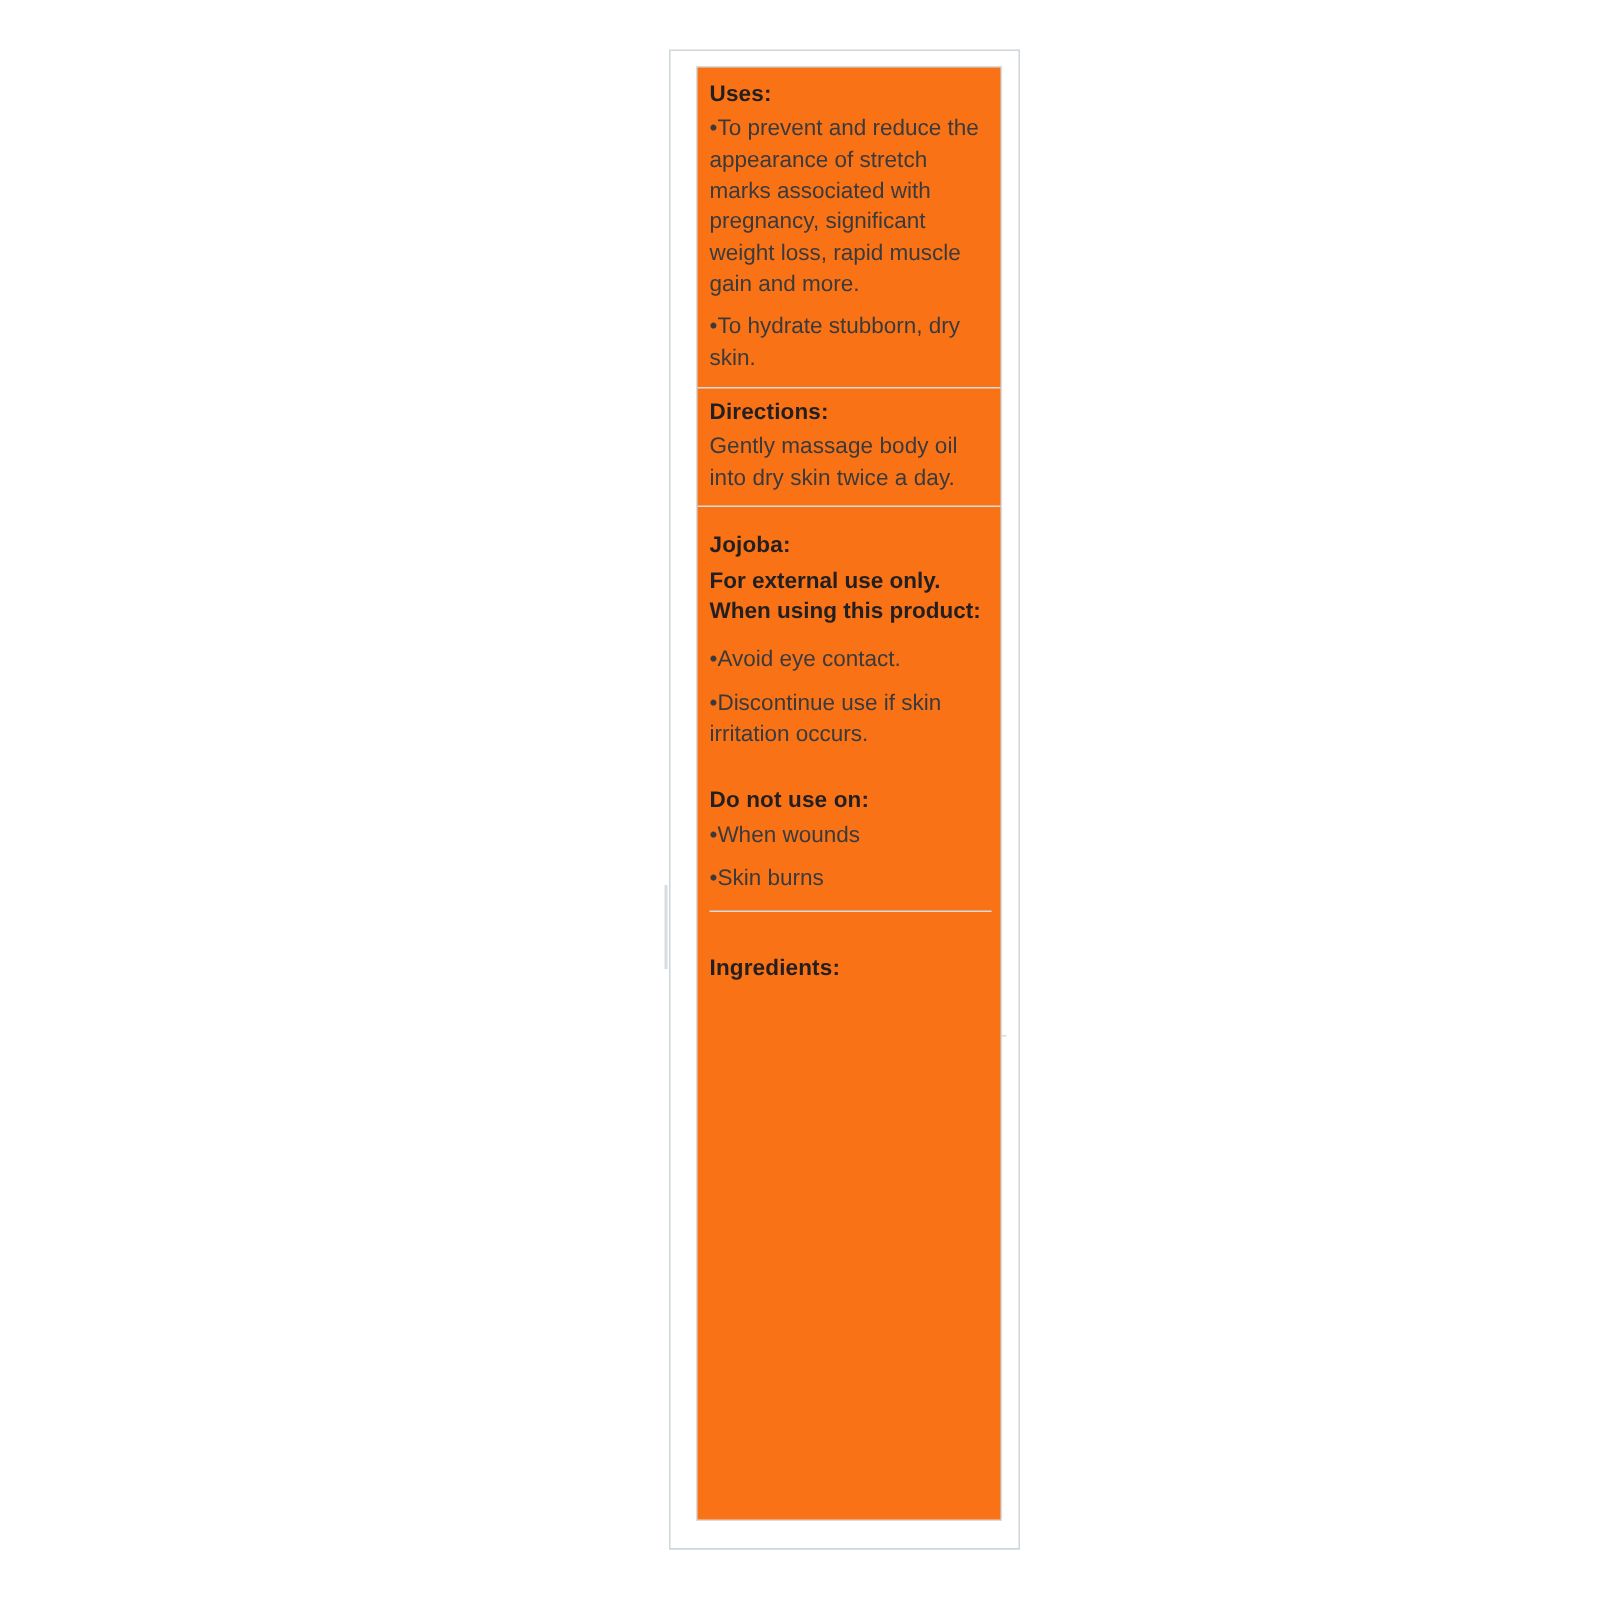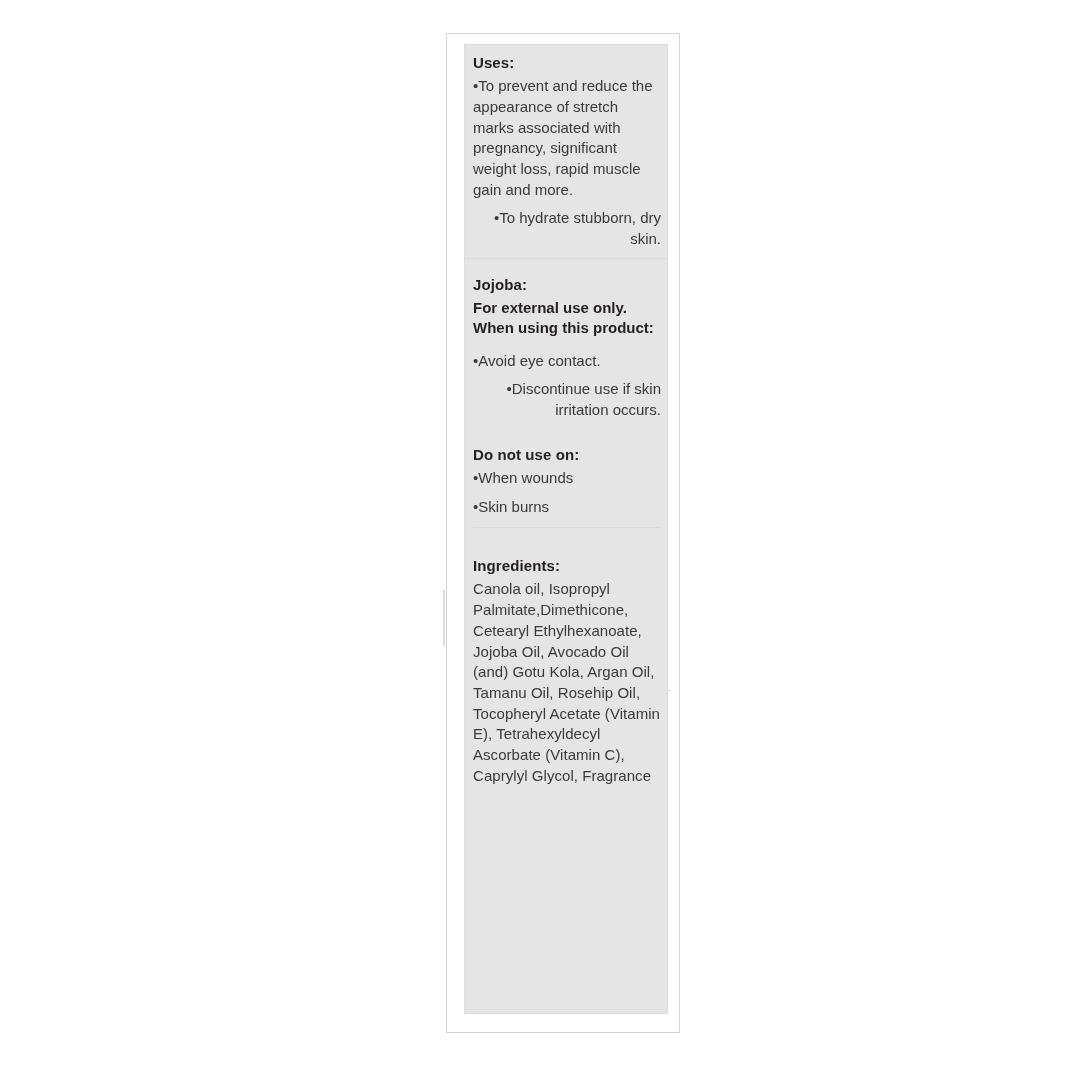--- a/index.html
+++ b/index.html
@@ -56,21 +56,21 @@
     width: 2px;
   }
 
   
   .panel {
     position: absolute;
     left: 464px;
     top: 44px;
     width: 204px;
     height: 970px;
-    background: #e5e5e5;
+    background: #f97316;
     border: 1px solid #d9dde0;
     box-sizing: border-box;
     padding: 0;
   }
 
   .section {
     padding: 6px 6px 8px 8px;
     box-sizing: border-box;
   }
   .section.bordered {
@@ -101,21 +101,21 @@
     margin: 0;
     letter-spacing: 0.05px;
   }
 
   .bullet {
     font-size: 15px;
     color: #3a3a3c;
     line-height: 1.38;
     margin: 0 0 8px 0;
   }
-  .bullet:last-child { margin-bottom: 0; text-align: right; }
+  .bullet:last-child { margin-bottom: 0; }
 
   .divider-thin {
     height: 1px;
     background: #d9dde0;
     margin: 10px 0 0 0;
   }
 
   .spacer-sm { height: 10px; }
 
   
@@ -139,20 +139,24 @@
   <div class="score-line" style="left:655px; top:690px; height:10px; width:16px; height:1px; background:#d8dcde;"></div>
 
   <div class="panel">
 
     <div class="section bordered" id="uses-section">
       <div class="heading">Uses:</div>
       <p class="bullet">•To prevent and reduce the appearance of stretch marks associated with pregnancy, significant weight loss, rapid muscle gain and more.</p>
       <p class="bullet">•To hydrate stubborn, dry skin.</p>
     </div>
 
+    <div class="section bordered">
+      <div class="heading">Directions:</div>
+      <p class="body-text">Gently massage body oil into dry skin twice a day.</p>
+    </div>
 
     <div class="section">
       <div class="spacer-sm"></div>
       <div class="heading">Jojoba:</div>
       <div class="heading-sub">For external use only. When using this product:</div>
       <div class="spacer-sm"></div>
       <p class="bullet">•Avoid eye contact.</p>
       <p class="bullet">•Discontinue use if skin irritation occurs.</p>
     </div>
 
@@ -160,17 +164,16 @@
       <div class="spacer-sm"></div>
       <div class="heading">Do not use on:</div>
       <p class="bullet">•When wounds</p>
       <p class="bullet">•Skin burns</p>
       <div class="divider-thin"></div>
     </div>
 
     <div class="section" id="ingredients-section">
       <div class="spacer-sm"></div>
       <div class="heading">Ingredients:</div>
-      <p class="body-text">Canola oil, Isopropyl Palmitate,Dimethicone, Cetearyl Ethylhexanoate, Jojoba Oil, Avocado Oil (and) Gotu Kola, Argan Oil, Tamanu Oil, Rosehip Oil, Tocopheryl Acetate (Vitamin E), Tetrahexyldecyl Ascorbate (Vitamin C), Caprylyl Glycol, Fragrance</p>
     </div>
 
   </div>
 </div>
 
 </body></html>

